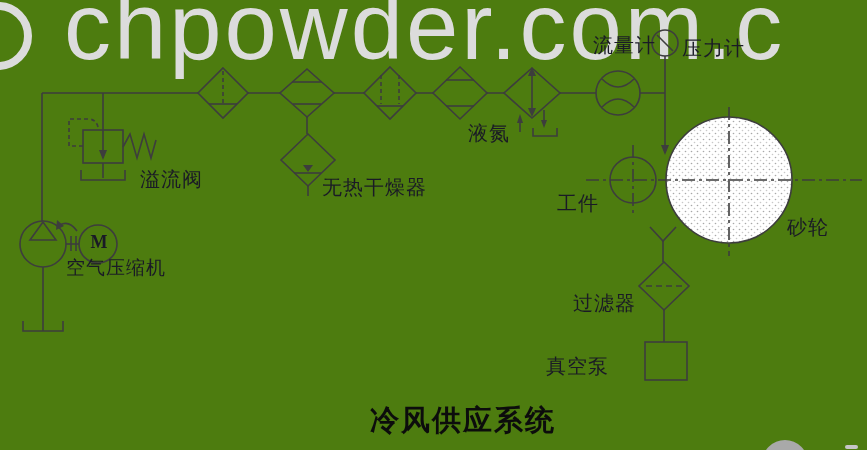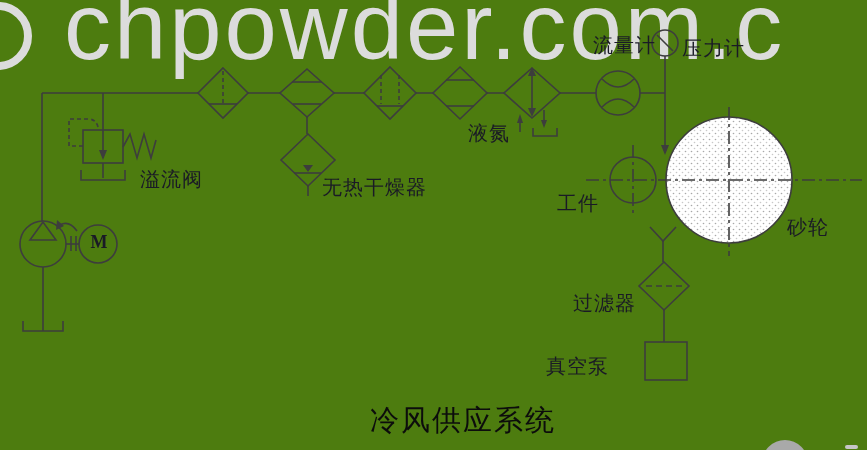--- a/index.html
+++ b/index.html
@@ -28,21 +28,21 @@
   .lbl{
     position:absolute;color:#1a1a26;font-size:20px;line-height:22px;
     white-space:nowrap;letter-spacing:1px;
   }
   .motor-m{
     position:absolute;left:89px;top:232px;width:20px;height:22px;
     text-align:center;color:#1a1a26;font-size:18px;font-weight:bold;
   }
   .ttl{
     position:absolute;left:370px;top:401px;color:#0c0c0c;font-size:29px;
-    font-weight:normal;letter-spacing:2px;white-space:nowrap;
+    font-weight:bold;letter-spacing:2px;white-space:nowrap;
     font-family:"Liberation Sans","DejaVu Sans",sans-serif;
   }
 </style>
 </head>
 <body>
 
 <div id="stage">
 
   <div class="wm-ring"></div>
   <div class="wm-text">chpowder.com.c</div>
@@ -172,20 +172,21 @@
 
       <rect x="645" y="342" width="42" height="38"></rect>
     </g>
   </svg>
 
   <div class="lbl" style="left:593px;top:34px">流量计</div>
   <div class="lbl" style="left:682px;top:37px">压力计</div>
   <div class="lbl" style="left:468px;top:122px">液氮</div>
   <div class="lbl" style="left:322px;top:176px">无热干燥器</div>
   <div class="lbl" style="left:140px;top:168px">溢流阀</div>
+  <div class="lbl" style="left:66px;top:257px;font-size:19px">空气压缩机</div>
   <div class="motor-m">M</div>
   <div class="lbl" style="left:557px;top:192px">工件</div>
   <div class="lbl" style="left:787px;top:216px">砂轮</div>
   <div class="lbl" style="left:573px;top:292px">过滤器</div>
   <div class="lbl" style="left:546px;top:355px">真空泵</div>
 
   <div class="ttl">冷风供应系统</div>
 </div>
 
 </body></html>

